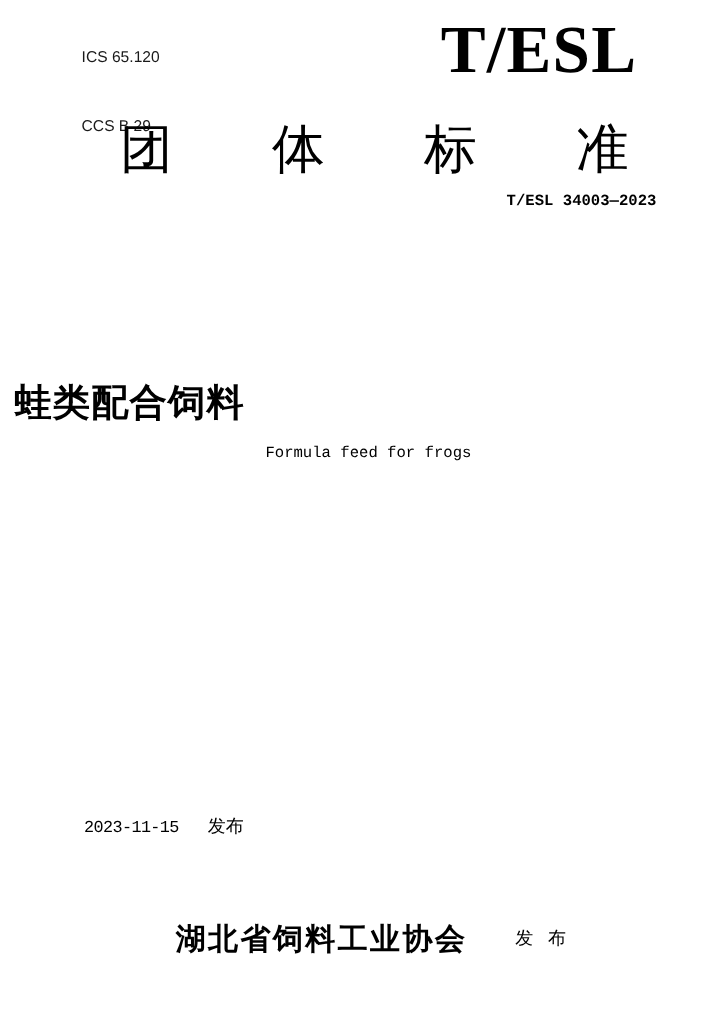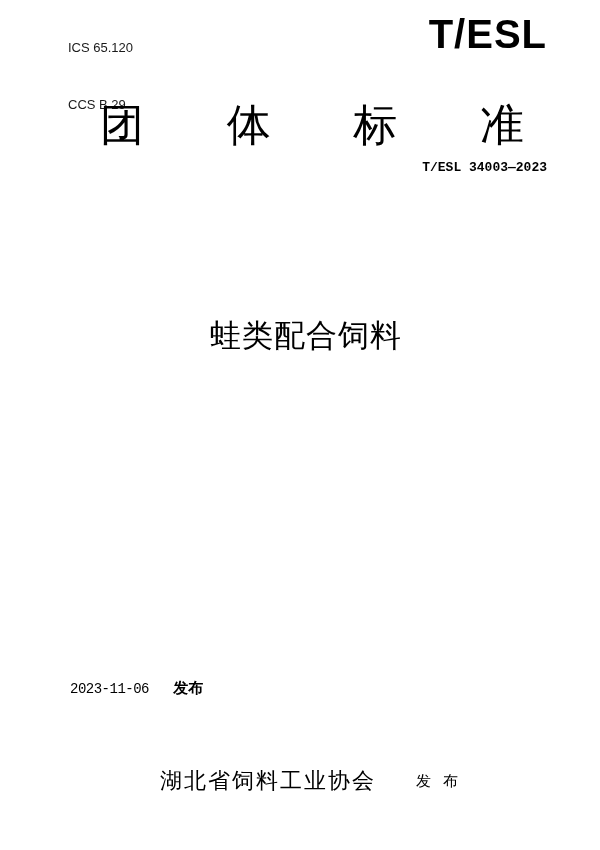--- a/index.html
+++ b/index.html
@@ -24,24 +24,24 @@
     font-family: Liberation Sans, sans-serif;
     font-size: 13px;
     line-height: 19px;
     letter-spacing: 0px;
     color: #1a1a1a;
     white-space: pre;
   }
   .org-logo {
     position: absolute;
     top: 14px;
-    right: 53px;
-    font-family: Liberation Sans, sans-serif;
+    right: 69px;
+    font-family: Liberation Serif, serif;
     font-weight: bold;
-    font-size: 40px;
+    font-size: 56px;
     line-height: 1.0;
     letter-spacing: 1px;
   }
   .standard-type {
     position: absolute;
     left: 100px;
     top: 101px;
     width: 424px;
     display: flex;
     justify-content: space-between;
@@ -57,23 +57,22 @@
     font-family: "Liberation Mono", "DejaVu Sans Mono", monospace;
     font-size: 13px;
     letter-spacing: 0px;
     font-weight: bold;
   }
   .title-cn {
     position: absolute;
     left: 0;
     right: 0;
     top: 315px;
-    text-align: center;
     font-size: 31px;
-    font-weight: 400;
+    font-weight: 700;
     letter-spacing: 1px;
     padding-left: 12px;
     font-family: "Liberation Sans", sans-serif;
   }
   .title-en {
     position: absolute;
     left: 0;
     right: 0;
     top: 370px;
     text-align: center;
@@ -92,37 +91,37 @@
     align-items: baseline;
     font-size: 15px;
   }
   .date-value {
     font-family: "Liberation Mono", "DejaVu Sans Mono", monospace;
     font-size: 14px;
     letter-spacing: -0.5px;
   }
   .date-label {
     font-size: 15px;
-    font-weight: 700;
+    font-weight: 400;
   }
   .date-left .date-label { margin-left: 20px; }
   .date-right .date-label { margin-left: 15px; }
   .publisher-row {
     position: absolute;
     left: 0;
     right: 0;
     top: 766px;
     display: flex;
     justify-content: center;
     align-items: center;
     padding-left: 22px;
   }
   .publisher-name {
-    font-size: 22px;
-    font-weight: normal;
+    font-size: 25px;
+    font-weight: bold;
     letter-spacing: 2px;
   }
   .publisher-action {
     margin-left: 40px;
     font-size: 15px;
     font-weight: 500;
     letter-spacing: 4px;
     white-space: pre;
   }
 </style>
@@ -142,24 +141,25 @@
     <span>团</span>
     <span>体</span>
     <span>标</span>
     <span>准</span>
   </div>
 
   <div class="standard-number">T/ESL 34003—2023</div>
 
   <div class="title-cn">蛙类配合饲料</div>
 
+  <div class="title-en">Formula feed for frogs</div>
 
   <div class="dates-row">
     <div class="date-left">
-      <span class="date-value">2023-11-06</span>
+      <span class="date-value">2023-11-15</span>
       <span class="date-label">发布</span>
     </div>
   </div>
 
   <div class="publisher-row">
     <span class="publisher-name">湖北省饲料工业协会</span>
     <span class="publisher-action">发 布</span>
   </div>
 
 </div>

